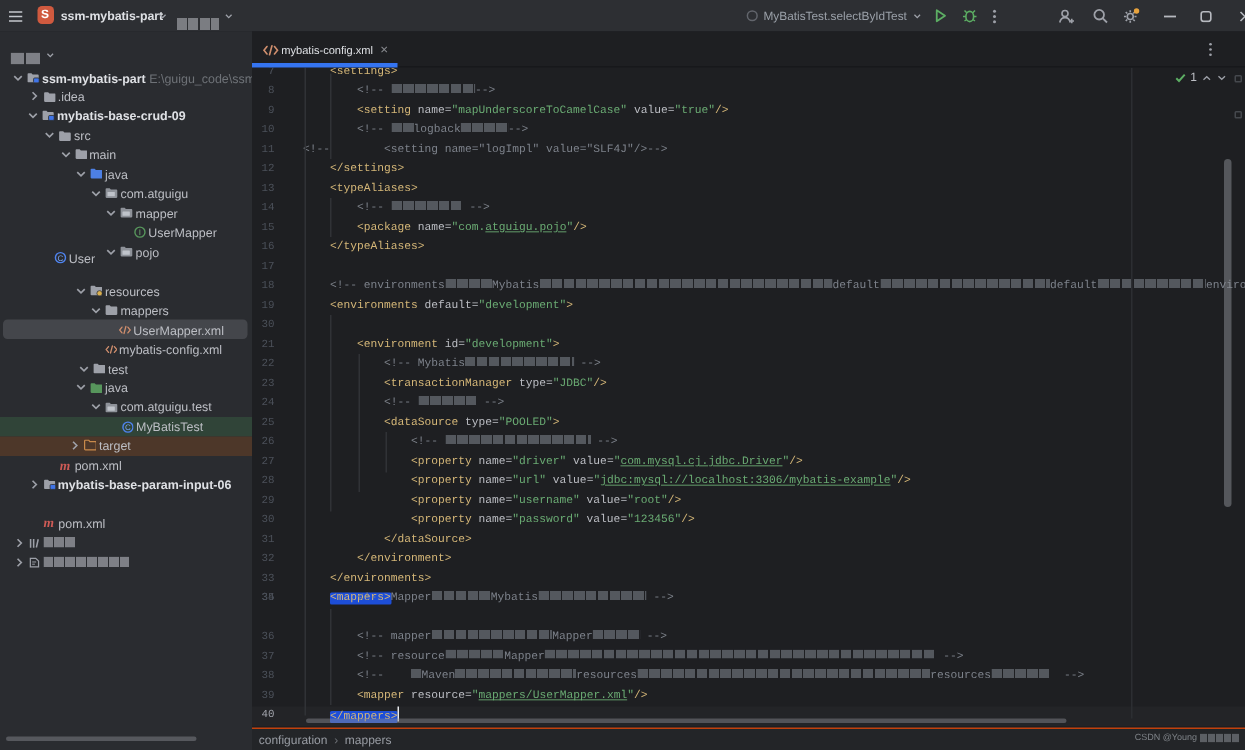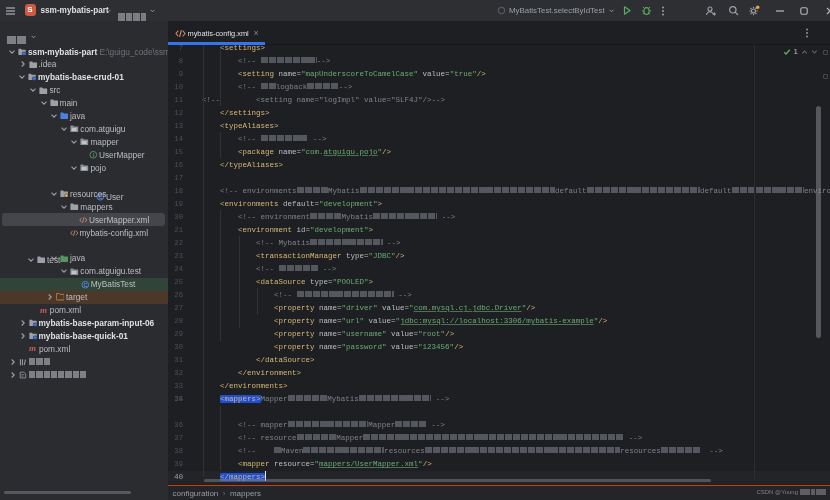--- a/index.html
+++ b/index.html
@@ -125,21 +125,21 @@
 <div class="trow" style="top:49.9px;padding-left:18.0px">
       <svg class="ch" width="8" height="8" viewBox="0 0 8 8">
         <path d="M1.5 2.7 4 5.2 6.5 2.7" fill="none" stroke="#9da0a8" stroke-width="1.1"></path>
       </svg>
       <span class="ic">
         <svg width="9.5" height="7.8" viewBox="0 0 11 9">
           <path d="M.5 1.2c0-.4.3-.7.7-.7h2.6l1 1.2h4.5c.4 0 .7.3.7.7v5.4c0 .4-.3.7-.7.7H1.2c-.4 0-.7-.3-.7-.7z" fill="#9da0a8"></path>
           <rect x="5.6" y="4.6" width="4.8" height="4.2" rx="1" fill="#3f74e8" stroke="#2b2d30" stroke-width=".7"></rect>
         </svg>
       </span>
-      <span class="lb"><b>mybatis-base-crud-01</b></span>
+      <span class="lb"><b>mybatis-base-crud-09</b></span>
     </div>
 <div class="trow" style="top:62.8px;padding-left:29.4px">
       <svg class="ch" width="8" height="8" viewBox="0 0 8 8">
         <path d="M1.5 2.7 4 5.2 6.5 2.7" fill="none" stroke="#9da0a8" stroke-width="1.1"></path>
       </svg>
       <span class="ic">
         <svg width="8.2" height="7.4" viewBox="0 0 10 9">
           <path d="M.5 1.2c0-.4.3-.7.7-.7h2.6l1 1.2h4.5c.4 0 .7.3.7.7v5.4c0 .4-.3.7-.7.7H1.2c-.4 0-.7-.3-.7-.7z" fill="#9da0a8"></path>
         </svg>
       </span>
@@ -205,21 +205,21 @@
         <path d="M1.5 2.7 4 5.2 6.5 2.7" fill="none" stroke="#9da0a8" stroke-width="1.1"></path>
       </svg>
       <span class="ic">
         <svg width="8.2" height="7.4" viewBox="0 0 10 9">
           <path d="M.5 1.2c0-.4.3-.7.7-.7h2.6l1 1.2h4.5c.4 0 .7.3.7.7v5.4c0 .4-.3.7-.7.7H1.2c-.4 0-.7-.3-.7-.7z" fill="#8e9299"></path>
           <rect x="2" y="3.6" width="6" height="3.6" rx=".5" fill="#bfc3ca"></rect>
         </svg>
       </span>
       <span class="lb">pojo</span>
     </div>
-<div class="trow" style="top:169px;padding-left:96px">
+<div class="trow" style="top:144px;padding-left:36px">
       <span class="ic">
         <svg width="9.5" height="9.5" viewBox="0 0 10 10">
           <circle cx="5" cy="5" r="3.9" fill="none" stroke="#4e83ef" stroke-width="1.1"></circle>
           <text x="5" y="7.3" text-anchor="middle" font-family="Liberation Sans" font-size="6.2" fill="#7ba4f2">C</text>
         </svg>
       </span>
       <span class="lb">User</span>
     </div>
 <div class="trow" style="top:166.2px;padding-left:50.0px">
       <svg class="ch" width="8" height="8" viewBox="0 0 8 8">
@@ -254,21 +254,21 @@
       <span class="lb">UserMapper.xml</span>
     </div>
 <div class="trow" style="top:205.0px;padding-left:69.5px">
       <span class="ic">
         <svg width="9.5" height="8" viewBox="0 0 11 9">
           <path d="M3 2 1 4.5 3 7M8 2l2 2.5L8 7M6.3 1.5 4.7 7.5" fill="none" stroke="#cf8e6d" stroke-width="1.1" stroke-linecap="round"></path>
         </svg>
       </span>
       <span class="lb">mybatis-config.xml</span>
     </div>
-<div class="trow" style="top:232px;padding-left:27px">
+<div class="trow" style="top:218.0px;padding-left:52px">
       <svg class="ch" width="8" height="8" viewBox="0 0 8 8">
         <path d="M1.5 2.7 4 5.2 6.5 2.7" fill="none" stroke="#9da0a8" stroke-width="1.1"></path>
       </svg>
       <span class="ic">
         <svg width="8.2" height="7.4" viewBox="0 0 10 9">
           <path d="M.5 1.2c0-.4.3-.7.7-.7h2.6l1 1.2h4.5c.4 0 .7.3.7.7v5.4c0 .4-.3.7-.7.7H1.2c-.4 0-.7-.3-.7-.7z" fill="#9da0a8"></path>
         </svg>
       </span>
       <span class="lb">test</span>
     </div>
@@ -327,32 +327,20 @@
       <svg class="ch" width="8" height="8" viewBox="0 0 8 8">
         <path d="M2.7 1.5 5.2 4 2.7 6.5" fill="none" stroke="#9da0a8" stroke-width="1.1"></path>
       </svg>
       <span class="ic">
         <svg width="9.5" height="7.8" viewBox="0 0 11 9">
           <path d="M.5 1.2c0-.4.3-.7.7-.7h2.6l1 1.2h4.5c.4 0 .7.3.7.7v5.4c0 .4-.3.7-.7.7H1.2c-.4 0-.7-.3-.7-.7z" fill="#9da0a8"></path>
           <rect x="5.6" y="4.6" width="4.8" height="4.2" rx="1" fill="#3f74e8" stroke="#2b2d30" stroke-width=".7"></rect>
         </svg>
       </span>
       <span class="lb"><b>mybatis-base-param-input-06</b></span>
-    </div>
-<div class="trow" style="top:308.5px;padding-left:18.5px">
-      <svg class="ch" width="8" height="8" viewBox="0 0 8 8">
-        <path d="M2.7 1.5 5.2 4 2.7 6.5" fill="none" stroke="#9da0a8" stroke-width="1.1"></path>
-      </svg>
-      <span class="ic">
-        <svg width="9.5" height="7.8" viewBox="0 0 11 9">
-          <path d="M.5 1.2c0-.4.3-.7.7-.7h2.6l1 1.2h4.5c.4 0 .7.3.7.7v5.4c0 .4-.3.7-.7.7H1.2c-.4 0-.7-.3-.7-.7z" fill="#9da0a8"></path>
-          <rect x="5.6" y="4.6" width="4.8" height="4.2" rx="1" fill="#3f74e8" stroke="#2b2d30" stroke-width=".7"></rect>
-        </svg>
-      </span>
-      <span class="lb"><b>mybatis-base-quick-01</b></span>
     </div>
 <div class="trow" style="top:321.4px;padding-left:29.0px">
       <span class="ic">
         <span style="font:italic bold 9px 'Liberation Serif';color:#cf5b56;line-height:9px">m</span>
       </span>
       <span class="lb">pom.xml</span>
     </div>
 <div class="trow" style="top:334.4px;padding-left:9.0px">
       <svg class="ch" width="8" height="8" viewBox="0 0 8 8">
         <path d="M2.7 1.5 5.2 4 2.7 6.5" fill="none" stroke="#9da0a8" stroke-width="1.1"></path>
@@ -387,21 +375,21 @@
 <div class="ln" style="top:59.7px"><span class="no">10</span><span class="ct">        <span class="m">&lt;!-- </span><i class="c com" style="width:15.1px"></i><span class="m">logback</span><i class="c com" style="width:31.5px"></i><span class="m">--&gt;</span></span></div>
 <div class="ln" style="top:72.8px"><span class="no">11</span><span class="ct"><span class="m">&lt;!--        &lt;setting name="logImpl" value="SLF4J"/&gt;--&gt;</span></span></div>
 <div class="ln" style="top:85.8px"><span class="no">12</span><span class="ct">    <span class="t">&lt;/settings&gt;</span></span></div>
 <div class="ln" style="top:98.8px"><span class="no">13</span><span class="ct">    <span class="t">&lt;typeAliases&gt;</span></span></div>
 <div class="ln" style="top:111.8px"><span class="no">14</span><span class="ct">        <span class="m">&lt;!-- </span><i class="c com" style="width:47.9px"></i><span class="m"> --&gt;</span></span></div>
 <div class="ln" style="top:124.8px"><span class="no">15</span><span class="ct">        <span class="t">&lt;package</span><span class="a"> name</span><span class="w">=</span><span class="s">"com.<u>atguigu.pojo</u>"</span><span class="t">/&gt;</span></span></div>
 <div class="ln" style="top:137.8px"><span class="no">16</span><span class="ct">    <span class="t">&lt;/typeAliases&gt;</span></span></div>
 <div class="ln" style="top:150.8px"><span class="no">17</span><span class="ct"></span></div>
 <div class="ln" style="top:163.9px"><span class="no">18</span><span class="ct">    <span class="m">&lt;!-- environments</span><i class="c com" style="width:31.5px"></i><span class="m">Mybatis</span><i class="c com" style="width:195.5px"></i><span class="m">default</span><i class="c com" style="width:113.5px"></i><span class="m">default</span><i class="c com" style="width:72.5px"></i><span class="m">environments</span></span></div>
 <div class="ln" style="top:176.9px"><span class="no">19</span><span class="ct">    <span class="t">&lt;environments</span><span class="a"> default</span><span class="w">=</span><span class="s">"development"</span><span class="t">&gt;</span></span></div>
-<div class="ln" style="top:189.9px"><span class="no">30</span><span class="ct">        <span class="m">&lt;!-- environment</span><i class="c com" style="width:31.5px"></i><span class="m">Mybatis</span><i class="c com" style="width:64.3px"></i><span class="m"> --&gt;</span></span></div>
+<div class="ln" style="top:189.9px"><span class="no">30</span></div>
 <div class="ln" style="top:202.9px"><span class="no">21</span><span class="ct">        <span class="t">&lt;environment</span><span class="a"> id</span><span class="w">=</span><span class="s">"development"</span><span class="t">&gt;</span></span></div>
 <div class="ln" style="top:215.9px"><span class="no">22</span><span class="ct">            <span class="m">&lt;!-- Mybatis</span><i class="c com" style="width:72.5px"></i><span class="m"> --&gt;</span></span></div>
 <div class="ln" style="top:228.9px"><span class="no">23</span><span class="ct">            <span class="t">&lt;transactionManager</span><span class="a"> type</span><span class="w">=</span><span class="s">"JDBC"</span><span class="t">/&gt;</span></span></div>
 <div class="ln" style="top:242.0px"><span class="no">24</span><span class="ct">            <span class="m">&lt;!-- </span><i class="c com" style="width:39.7px"></i><span class="m"> --&gt;</span></span></div>
 <div class="ln" style="top:255.0px"><span class="no">25</span><span class="ct">            <span class="t">&lt;dataSource</span><span class="a"> type</span><span class="w">=</span><span class="s">"POOLED"</span><span class="t">&gt;</span></span></div>
 <div class="ln" style="top:268.0px"><span class="no">26</span><span class="ct">                <span class="m">&lt;!-- </span><i class="c com" style="width:97.1px"></i><span class="m"> --&gt;</span></span></div>
 <div class="ln" style="top:281.0px"><span class="no">27</span><span class="ct">                <span class="t">&lt;property</span><span class="a"> name</span><span class="w">=</span><span class="s">"driver"</span><span class="a"> value</span><span class="w">=</span><span class="s">"<u>com.mysql.cj.jdbc.Driver</u>"</span><span class="t">/&gt;</span></span></div>
 <div class="ln" style="top:294.0px"><span class="no">28</span><span class="ct">                <span class="t">&lt;property</span><span class="a"> name</span><span class="w">=</span><span class="s">"url"</span><span class="a"> value</span><span class="w">=</span><span class="s">"<u>jdbc:mysql://localhost:3306/mybatis-example</u>"</span><span class="t">/&gt;</span></span></div>
 <div class="ln" style="top:307.0px"><span class="no">29</span><span class="ct">                <span class="t">&lt;property</span><span class="a"> name</span><span class="w">=</span><span class="s">"username"</span><span class="a"> value</span><span class="w">=</span><span class="s">"root"</span><span class="t">/&gt;</span></span></div>
 <div class="ln" style="top:320.0px"><span class="no">30</span><span class="ct">                <span class="t">&lt;property</span><span class="a"> name</span><span class="w">=</span><span class="s">"password"</span><span class="a"> value</span><span class="w">=</span><span class="s">"123456"</span><span class="t">/&gt;</span></span></div>

